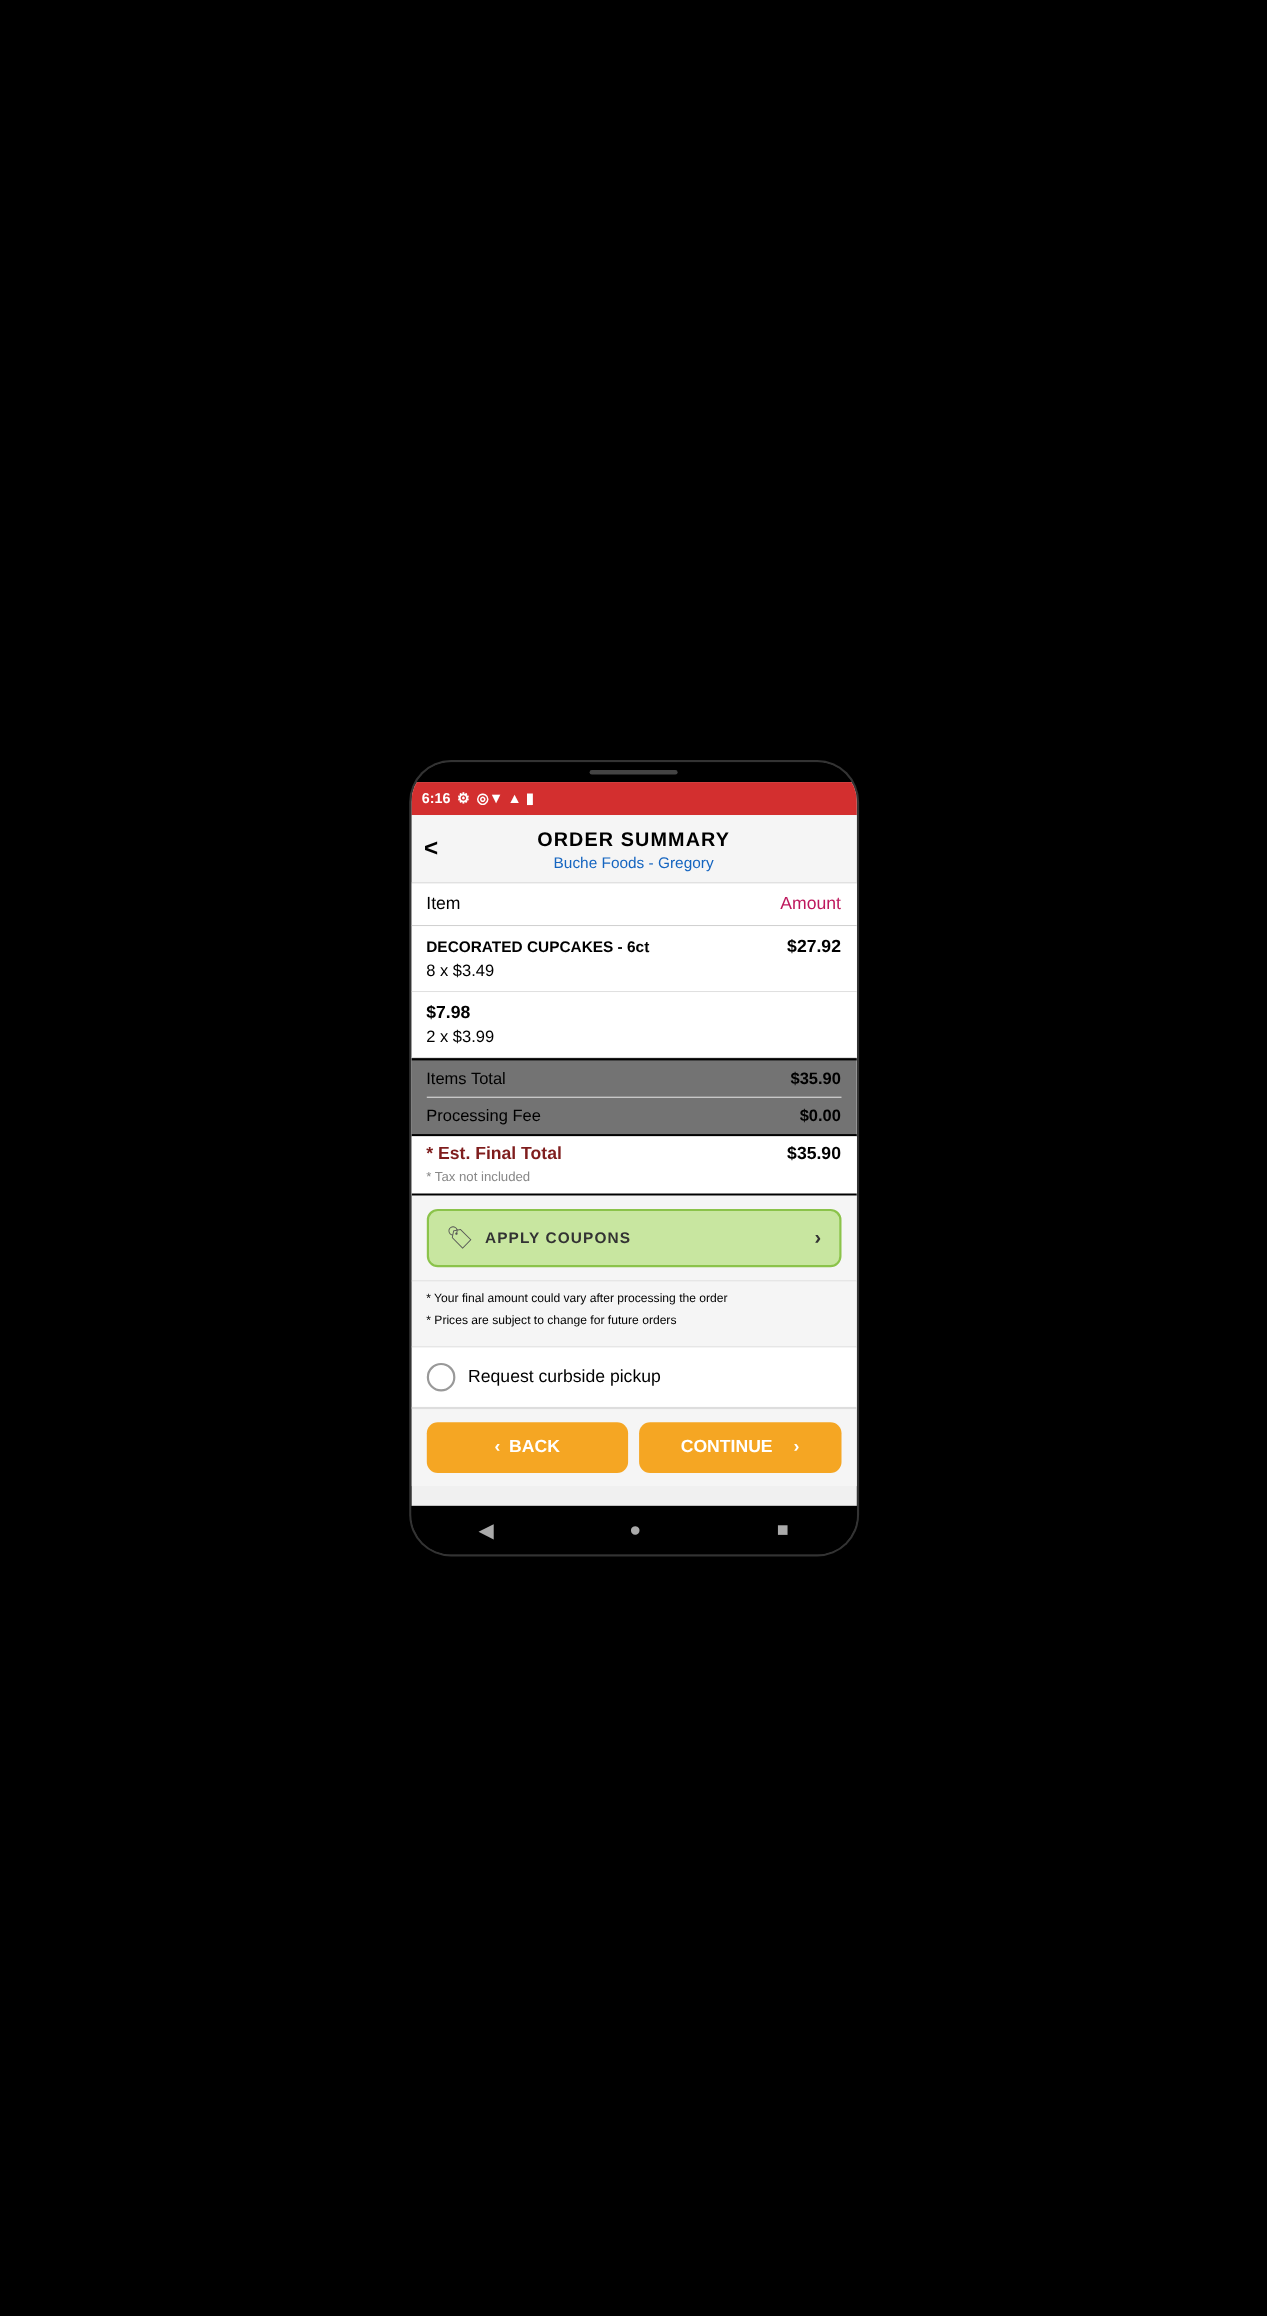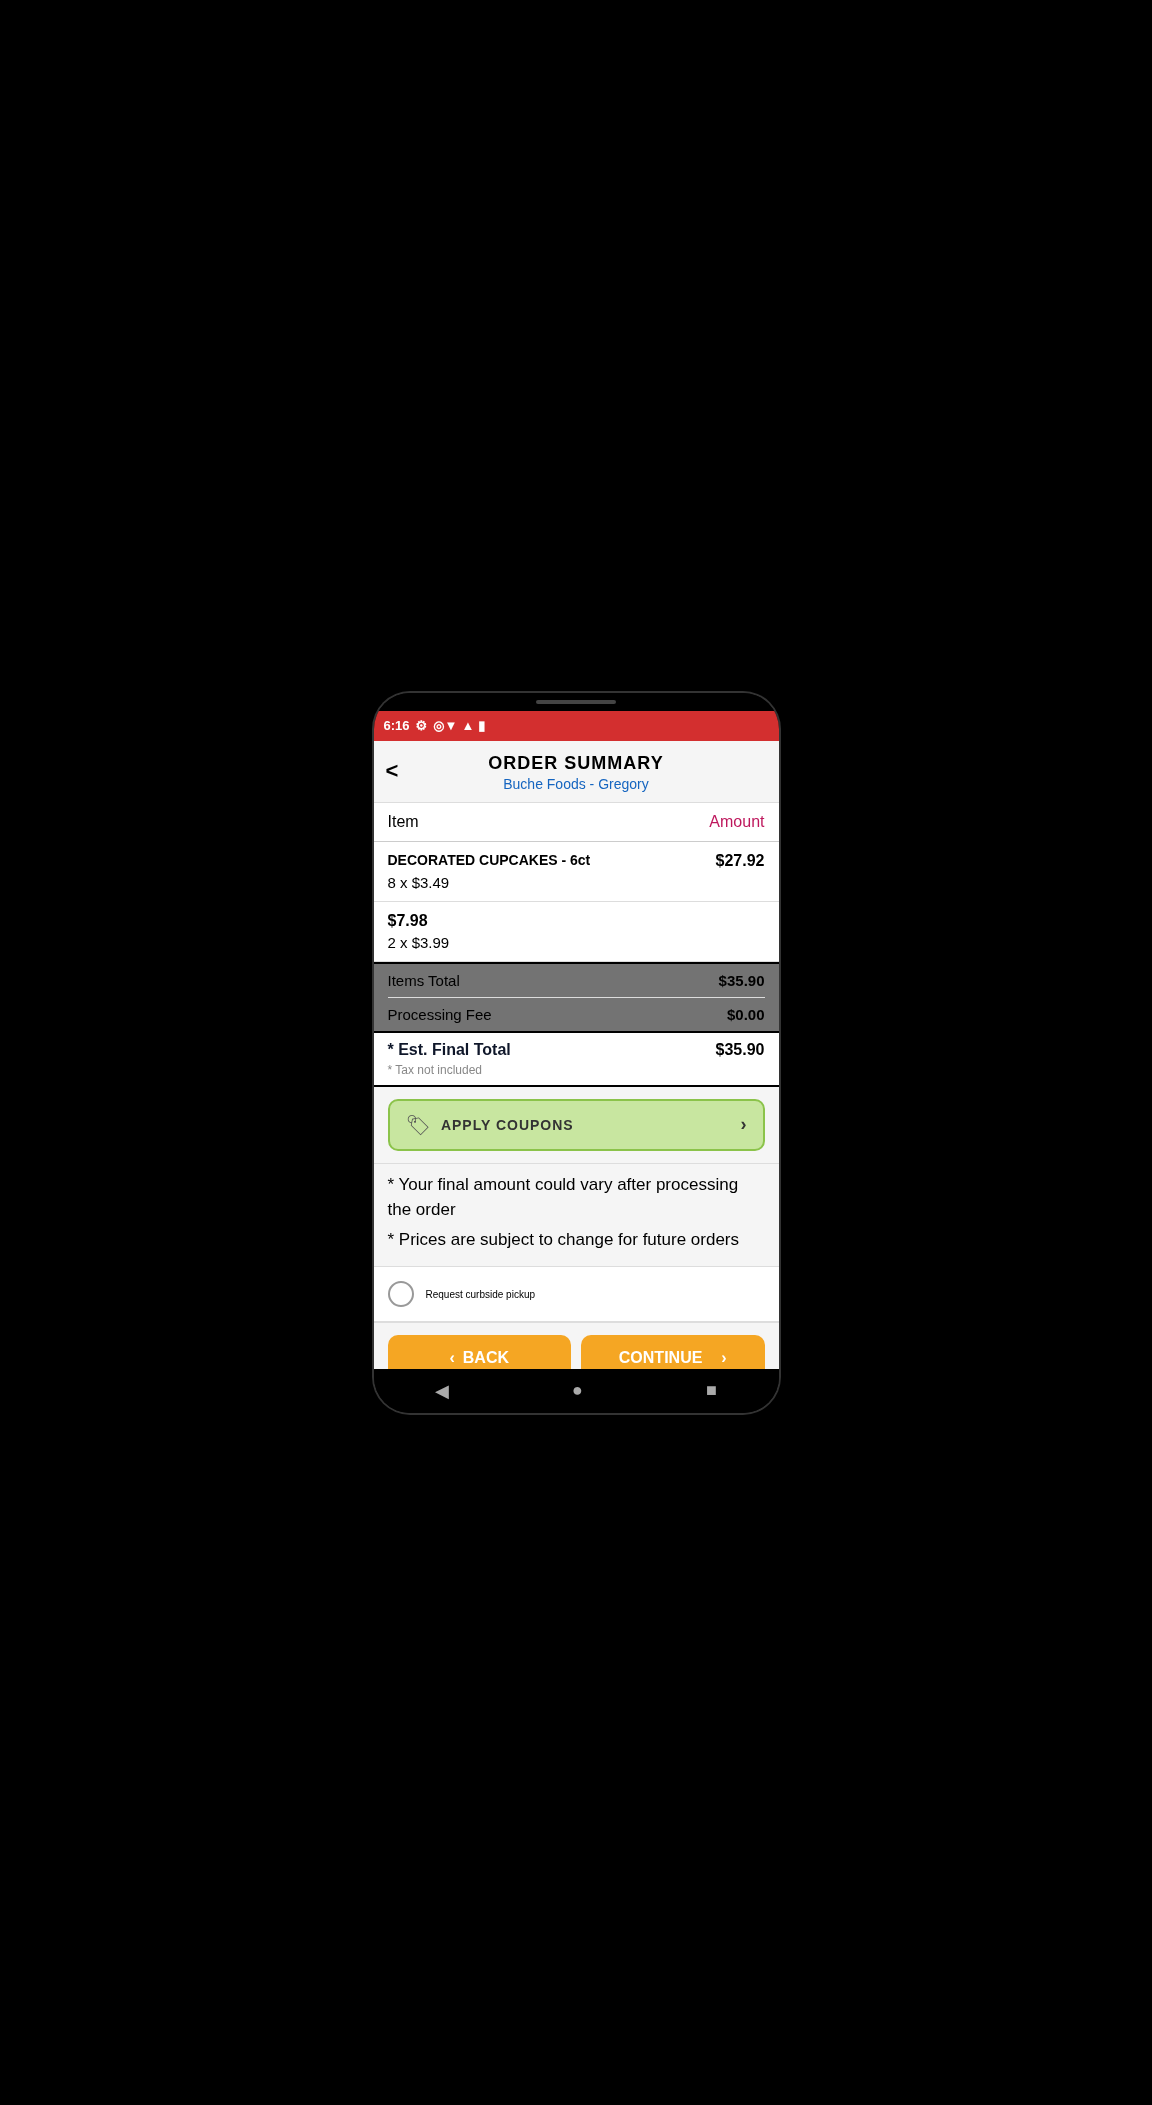--- a/index.html
+++ b/index.html
@@ -207,21 +207,21 @@
 
     .final-total-row {
       display: flex;
       justify-content: space-between;
       align-items: center;
     }
 
     .final-total-label {
       font-size: 16px;
       font-weight: bold;
-      color: #0f172a;
+      color: #7f1d1d;
     }
 
     .final-total-value {
       font-size: 16px;
       font-weight: bold;
       color: #000;
     }
 
     .tax-note {
       font-size: 12px;
@@ -270,21 +270,21 @@
     .coupon-arrow {
       font-size: 18px;
       font-weight: bold;
       color: #333;
     }
 
     
     .disclaimer {
       background: #f5f5f5;
       padding: 8px 14px 14px;
-      font-size: 17px;
+      font-size: 11px;
       color: #000;
       line-height: 1.5;
       border-bottom: 1px solid #ddd;
     }
 
     
     .curbside-section {
       background: #fff;
       padding: 14px;
       border-bottom: 1px solid #ddd;
@@ -299,21 +299,21 @@
     .radio-circle {
       width: 26px;
       height: 26px;
       border-radius: 50%;
       border: 2px solid #999;
       background: #fff;
       flex-shrink: 0;
     }
 
     .curbside-label {
-      font-size: 10px;
+      font-size: 16px;
       color: #000;
     }
 
     
     .bottom-buttons {
       background: #f5f5f5;
       padding: 12px 14px;
       display: flex;
       justify-content: space-between;
       gap: 10px;

